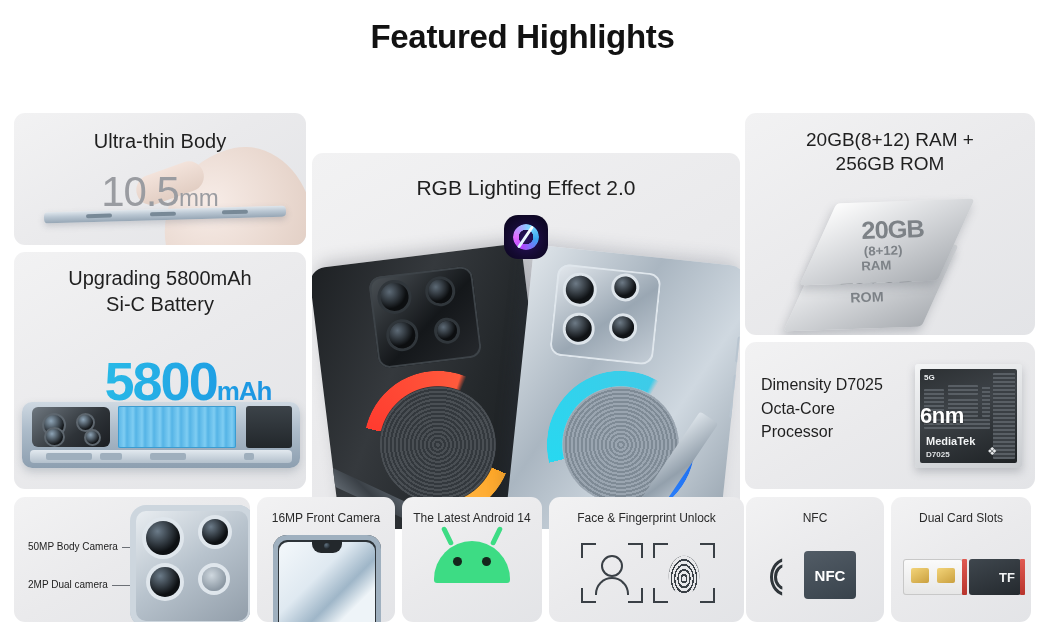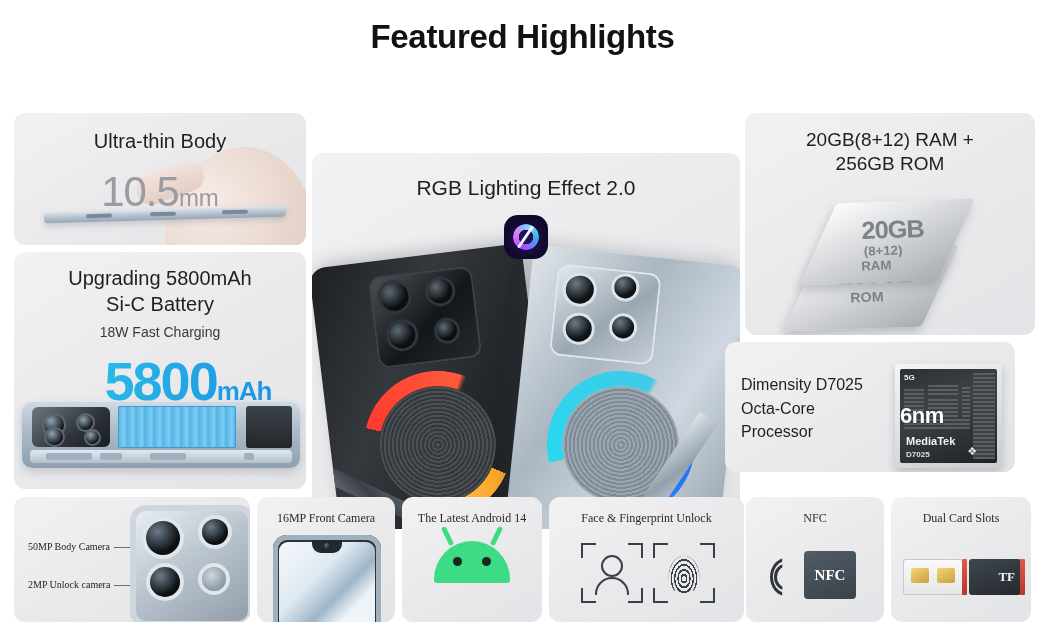--- a/index.html
+++ b/index.html
@@ -287,21 +287,21 @@
   }
   #chip-ram { left: 74px; top: 88px; }
   #chip-ram .l1 { top: 14px; font-size: 25px; letter-spacing: -1px; }
   #chip-ram .l2 { top: 42px; font-size: 13px; }
   #chip-ram .l3 { top: 57px; font-size: 13px; }
   #chip-rom { left: 58px; top: 134px; }
   #chip-rom .l1 { top: 13px; font-size: 25px; letter-spacing: -1px; }
   #chip-rom .l2 { top: 42px; font-size: 14px; }
 
   
-  #card-cpu { left: 725px; top: 342px; width: 290px; height: 130px; }
+  #card-cpu { left: 745px; top: 342px; width: 290px; height: 147px; }
   .cpu-text {
     position: absolute; left: 16px; top: 31px;
     font-size: 16px; line-height: 1.48; color: #1f1f1f; text-align: left;
   }
   .die {
     position: absolute; right: 13px; top: 22px;
     width: 107px; height: 104px;
     background: linear-gradient(160deg, #f4f5f6, #c9ccd0);
     border-radius: 3px;
     box-shadow: 0 4px 9px rgba(90,95,105,.3);
@@ -335,21 +335,21 @@
   .die-model {
     position: absolute; left: 6px; bottom: 4px;
     font-size: 8px; font-weight: bold; color: #dfe2e4;
   }
   .die-logo {
     position: absolute; right: 20px; bottom: 5px;
     font-size: 11px; color: #e8eaec;
   }
 
   
-  .mini { position: absolute; top: 497px; height: 125px; font-family: Liberation Serif, serif; }
+  .mini { position: absolute; top: 497px; height: 125px; }
   #mini-cam   { left: 14px;  width: 236px; }
   #mini-front { left: 257px; width: 138px; }
   #mini-droid { left: 402px; width: 140px; }
   #mini-unlock{ left: 549px; width: 195px; }
   #mini-nfc   { left: 746px; width: 138px; }
   #mini-sim   { left: 891px; width: 140px; }
   .mini .card-title { top: 14px; font-size: 12px; color: #2a2a2a; }
 
   .cam-note {
     position: absolute; font-size: 10px; color: #222; white-space: nowrap;
@@ -502,21 +502,20 @@
     <span class="notch" style="left:106px"></span>
     <span class="notch" style="left:178px"></span>
   </div>
 </div>
 
 <div class="card" id="card-battery">
   <div class="card-title">
     <span>Upgrading 5800mAh</span><br>
     <span>Si-C Battery</span>
   </div>
-  <div class="card-sub">18W Fast Charging</div>
   <div class="big-mah">
     <span>5800</span><span class="unit">mAh</span>
   </div>
   <div class="batt-phone">
     <div class="batt-cam">
       <i style="left:10px;top:6px;width:20px;height:20px"></i>
       <i style="left:44px;top:6px;width:15px;height:15px"></i>
       <i style="left:12px;top:20px;width:17px;height:16px"></i>
       <i style="left:52px;top:22px;width:13px;height:13px"></i>
     </div>
@@ -613,21 +612,21 @@
       <div class="die-logo">❖</div>
     </div>
   </div>
 </div>
 
 <div class="card mini" id="mini-cam">
   <div class="cam-note" style="left:14px;top:44px">
     <span>50MP Body Camera</span><i></i>
   </div>
   <div class="cam-note" style="left:14px;top:82px">
-    <span>2MP Unlock camera</span><i></i>
+    <span>2MP Dual camera</span><i></i>
   </div>
   <div class="cam-phone">
     <span class="lens2" style="left:16px;top:16px;width:34px;height:34px"></span>
     <span class="lens2" style="left:72px;top:14px;width:26px;height:26px"></span>
     <span class="lens2" style="left:20px;top:62px;width:30px;height:30px"></span>
     <span class="lens2" style="left:72px;top:62px;width:24px;height:24px;background:radial-gradient(circle at 40% 35%,#cfd8df,#8c98a3 70%)"></span>
   </div>
 </div>
 
 <div class="card mini" id="mini-front">

